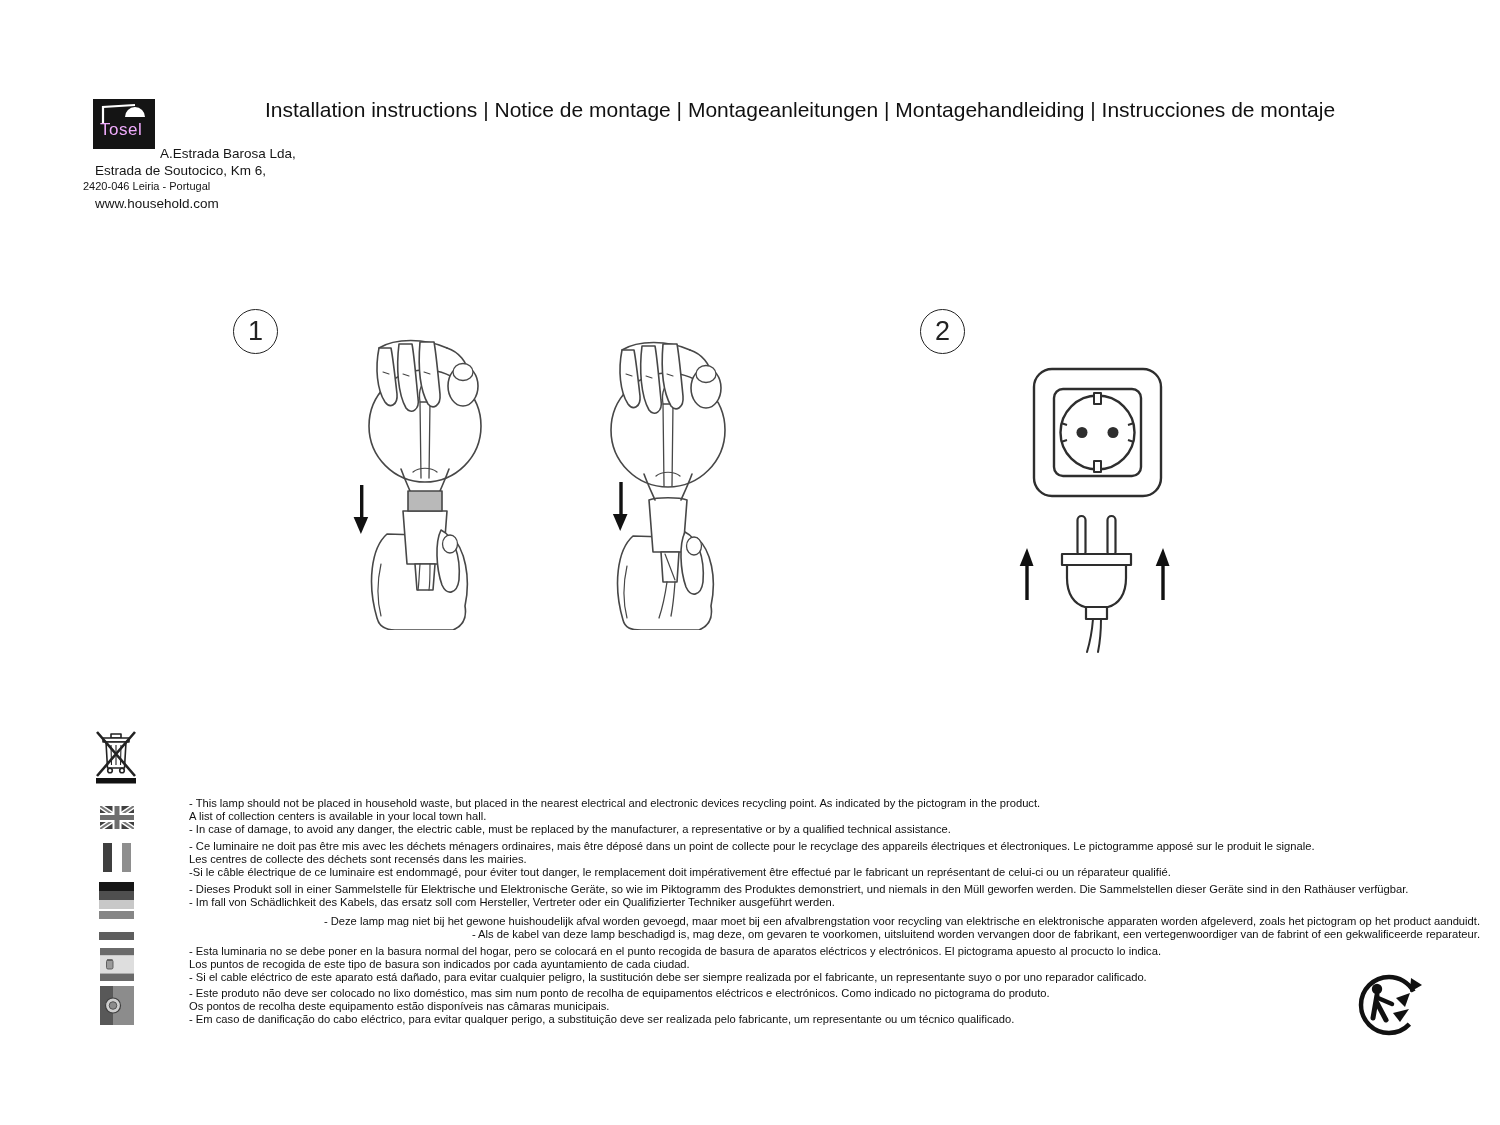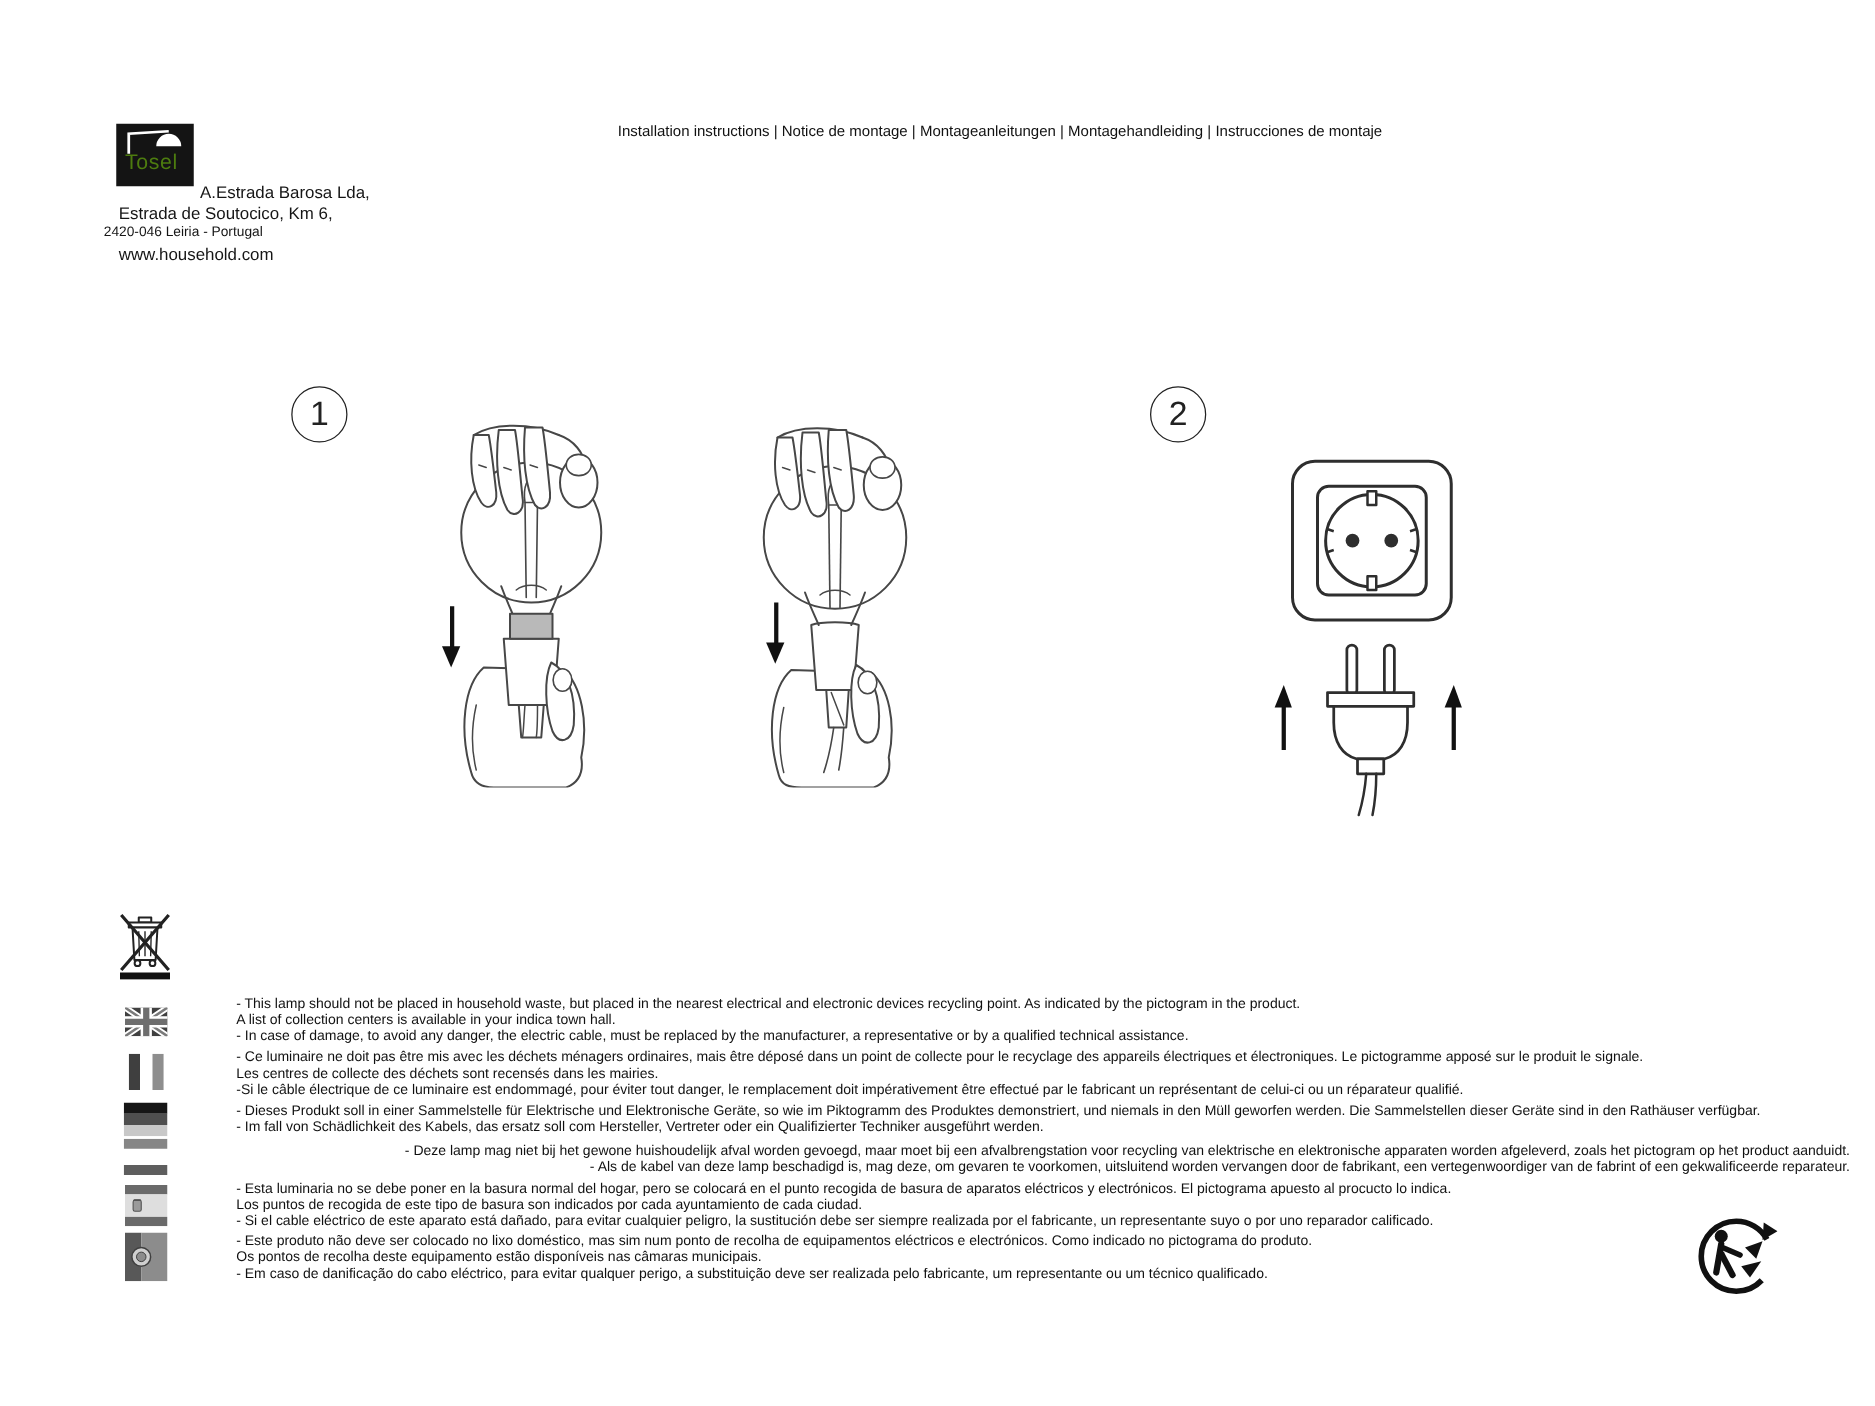--- a/index.html
+++ b/index.html
@@ -5,27 +5,27 @@
   * { margin:0; padding:0; box-sizing:border-box; }
   html,body { background:#ffffff; }
   .page {
     position:relative; width:1500px; height:1125px; background:#ffffff;
     font-family:"Liberation Sans", sans-serif; color:#151515; overflow:hidden;
   }
   .abs { position:absolute; }
 
   
   .logo-box { left:93px; top:99px; width:62px; height:50px; background:#141414; }
-  .logo-text { position:absolute; left:7px; top:21px; color:#4d7c0f; font-size:17px; letter-spacing:.5px;text-align:center; }
+  .logo-text { position:absolute; left:7px; top:21px; color:#f0abfc; font-size:17px; letter-spacing:.5px;text-align:center; }
   .logo-lamp { position:absolute; left:6px; top:4px; }
   .company-name { left:160px; top:146px; font-size:13.5px; }
   .addr1 { left:95px; top:163px; font-size:13.5px; }
   .addr2 { left:83px; top:180px; font-size:11px; }
   .website { left:95px; top:196px; font-size:13.5px; }
-  .doc-title { left:250px; top:98px; width:1100px; text-align:center; font-size:12px; color:#111; }
+  .doc-title { left:250px; top:98px; width:1100px; text-align:center; font-size:21px; color:#111; }
 
   
   .step-badge {
     width:45px; height:45px; border:1.6px solid #222; border-radius:50%;
     display:flex; align-items:center; justify-content:center;
     font-size:27px; font-weight:300; color:#222;
   }
   .step1-badge { left:233px; top:309px; }
   .step2-badge { left:920px; top:309px; }
 
@@ -227,21 +227,21 @@
   </svg>
   <svg class="flag flag-pt" width="34" height="39" viewBox="0 0 34 39">
     <rect width="13" height="39" fill="#585858"></rect>
     <rect x="13" width="21" height="39" fill="#8c8c8c"></rect>
     <circle cx="13" cy="19.5" r="7.5" fill="#cfcfcf" stroke="#3f3f3f" stroke-width="1.2"></circle>
     <circle cx="13" cy="19.5" r="3.8" fill="#8c8c8c" stroke="#3f3f3f" stroke-width="0.8"></circle>
   </svg>
 
   <div class="abs notice-text txt-en">
     <div>- This lamp should not be placed in household waste, but placed in the nearest electrical and electronic devices recycling point. As indicated by the pictogram in the product.</div>
-    <div>A list of collection centers is available in your indica town hall.</div>
+    <div>A list of collection centers is available in your local town hall.</div>
     <div>- In case of damage, to avoid any danger, the electric cable, must be replaced by the manufacturer, a representative or by a qualified technical assistance.</div>
   </div>
   <div class="abs notice-text txt-fr">
     <div>- Ce luminaire ne doit pas être mis avec les déchets ménagers ordinaires, mais être déposé dans un point de collecte pour le recyclage des appareils électriques et électroniques. Le pictogramme apposé sur le produit le signale.</div>
     <div>Les centres de collecte des déchets sont recensés dans les mairies.</div>
     <div>-Si le câble électrique de ce luminaire est endommagé, pour éviter tout danger, le remplacement doit impérativement être effectué par le fabricant un représentant de celui-ci ou un réparateur qualifié.</div>
   </div>
   <div class="abs notice-text txt-de">
     <div>- Dieses Produkt soll in einer Sammelstelle für Elektrische und Elektronische Geräte, so wie im Piktogramm des Produktes demonstriert, und niemals in den Müll geworfen werden. Die Sammelstellen dieser Geräte sind in den Rathäuser verfügbar.</div>
     <div>- Im fall von Schädlichkeit des Kabels, das ersatz soll com Hersteller, Vertreter oder ein Qualifizierter Techniker ausgeführt werden.</div>

